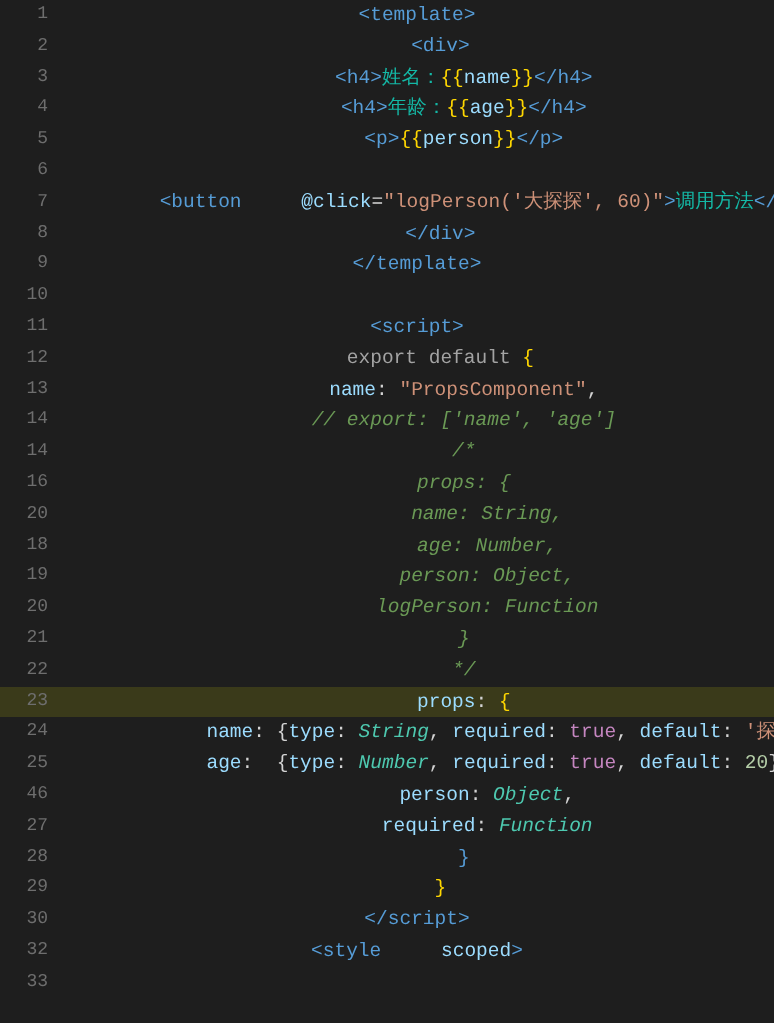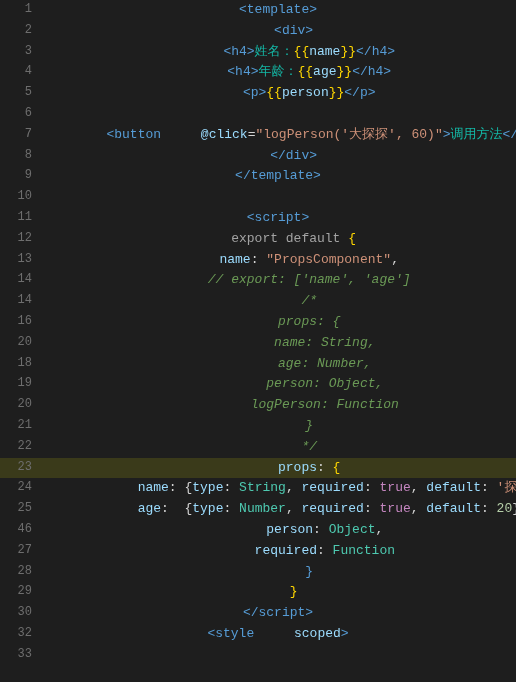--- a/index.html
+++ b/index.html
@@ -64,21 +64,21 @@
     .text-white { color: #14b8a6; }
     .bracket { color: #ffd700; }
     .keyword { color: #a3a3a3; }
     .string { color: #ce9178; }
     .comment { color: #6a9955; font-style: italic; }
     .number { color: #b5cea8; }
     .operator { color: #d4d4d4; }
     .obj-key { color: #9cdcfe; }
     .light-blue { color: #9cdcfe; }
     .purple { color: #c586c0; margin-top: 32px; }
-    .italic-type { color: #4ec9b0; }
+    .italic-type { color: #4ec9b0; font-style: italic; }
   </style>
 </head>
 <body>
 
 <div class="code-editor">
 
   <div class="code-block">
 
     <div class="line">
       <span class="line-number">1</span>

